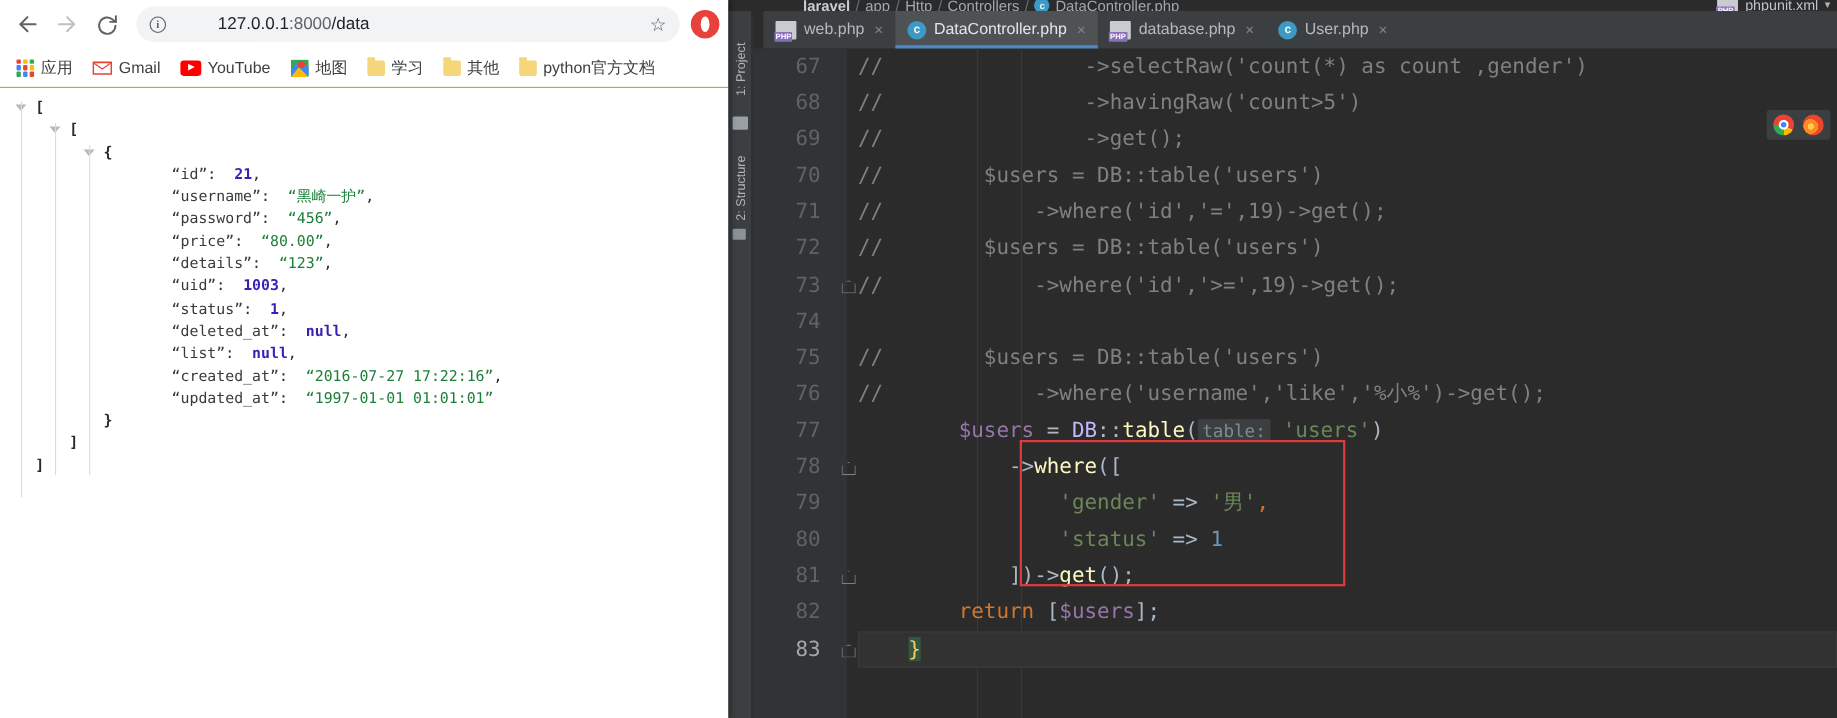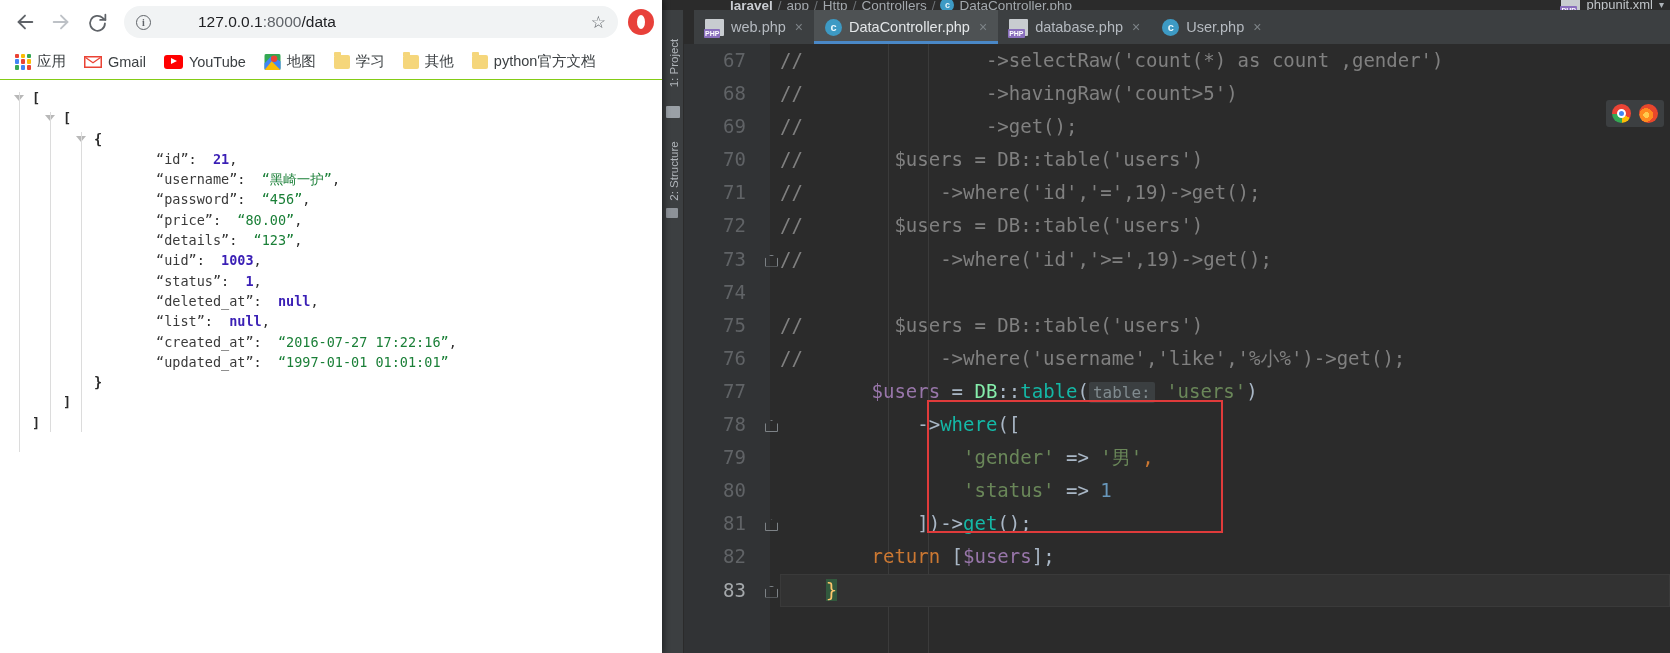--- a/index.html
+++ b/index.html
@@ -112,22 +112,22 @@
   }
   .code .row { height: 33.1px; position: relative; }
   .code .row.current {
     background: #323232; box-shadow: 0 0 0 1px #3a3a3a inset;
   }
   .cmt { color: #808080; }
   .kw  { color: #cc7832; }
   .var { color: #9876aa; }
   .str { color: #6a8759; }
   .num { color: #6897bb; }
-  .fn  { color: #14b8a6; }
-  .cls { color: #86efac; }
+  .fn  { color: #fef9c3; }
+  .cls { color: #c4b5fd; }
   .yel { color: #ffc66d; background: #32593d; }
   .hint {
     background: #3b3f41; color: #808b8f;
     font-size: 16px; padding: 1px 4px; border-radius: 2px;
   }
 
   .guide {
     position: absolute; top: 44px; bottom: 0; width: 1px; background: #3b3b3b;
   }
 

